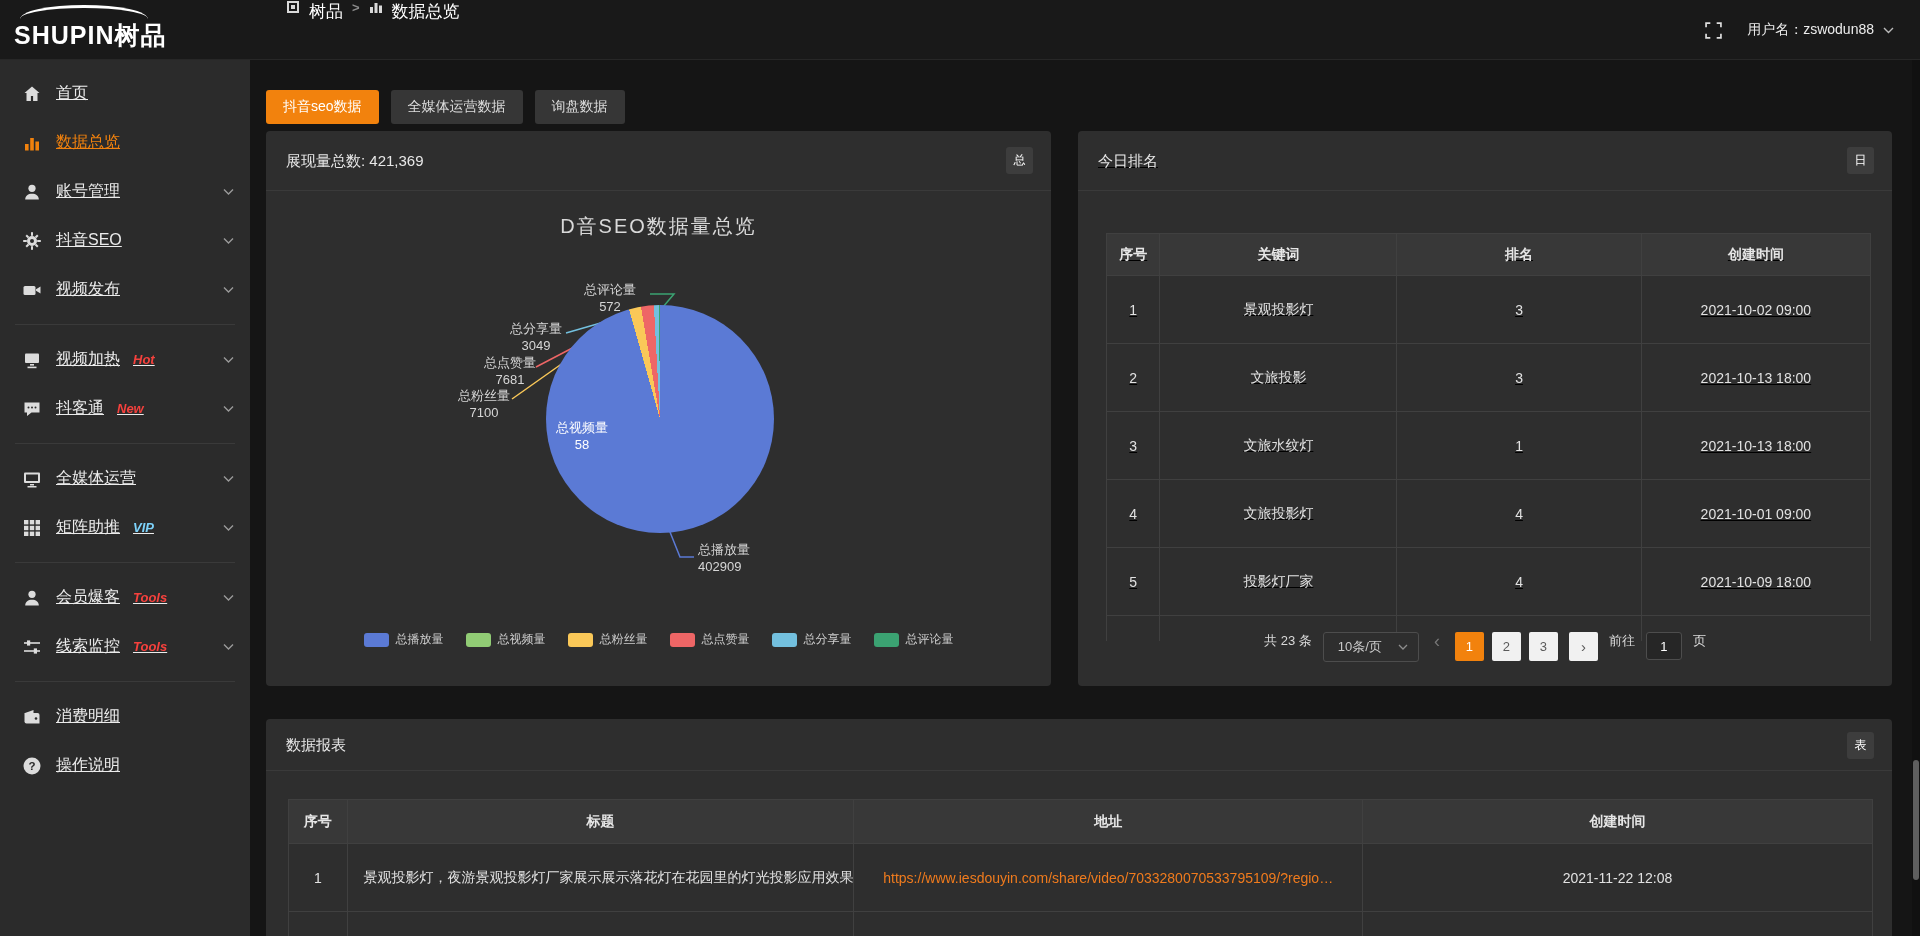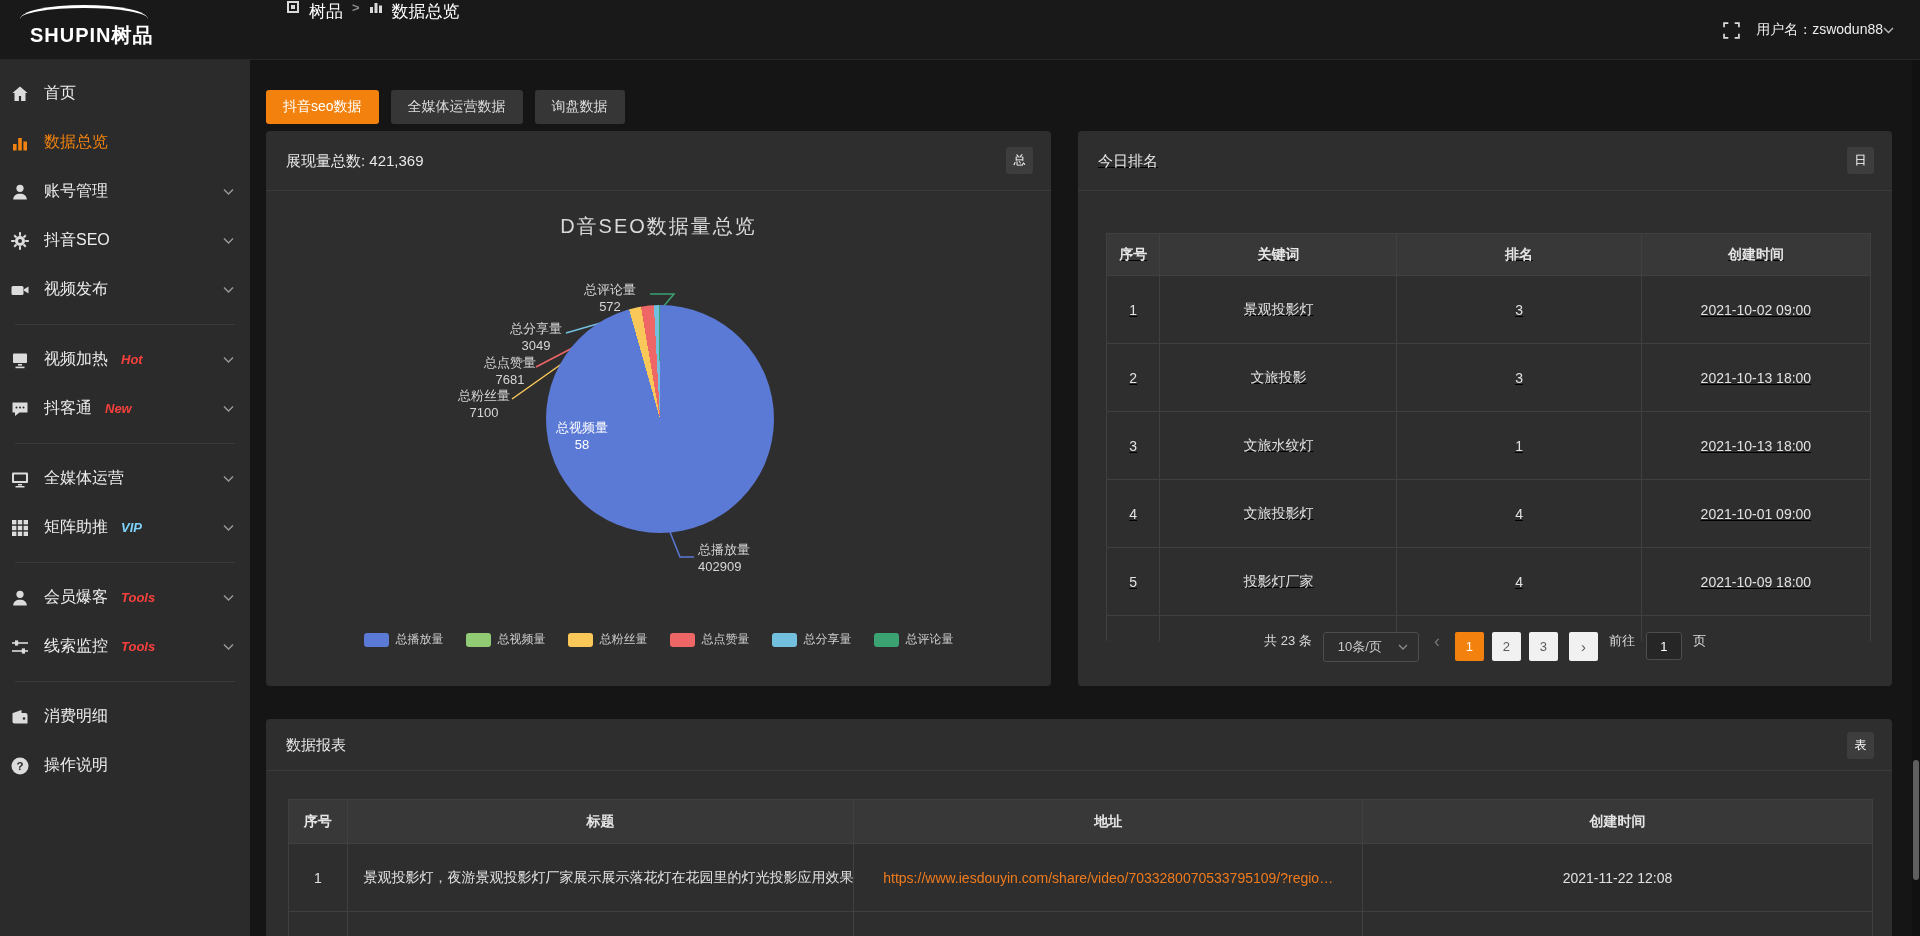--- a/index.html
+++ b/index.html
@@ -3,29 +3,29 @@
 <meta charset="utf-8">
 <style>
   * { margin:0; padding:0; box-sizing:border-box; }
   html,body { width:1920px; height:936px; overflow:hidden; }
   body { position:relative; background:#151515; font-family:"Liberation Sans","DejaVu Sans",sans-serif; }
 
   
   .topbar { position:absolute; left:0; top:0; width:1920px; height:60px; background:#191919; border-bottom:1px solid #272727; z-index:6; }
   .logo { position:absolute; left:14px; top:5px; color:#fff; }
   .logo-arc { width:128px; height:14px; border-top:3px solid #fff; border-radius:50% 50% 0 0 / 100% 100% 0 0; margin-left:6px; }
-  .logo-text { font-size:20px; font-weight:bold; letter-spacing:1px; line-height:32px;margin-left:16px; }
+  .logo-text { font-size:25px; font-weight:bold; letter-spacing:1px; line-height:32px; }
   .breadcrumb { position:absolute; left:286px; top:0; height:60px; display:flex; align-items:flex-start; gap:9px; color:#fff; font-size:17px; }
   .crumb-sep { color:#8b8b8b; font-size:13px; font-weight:bold; }
-  .user-area { position:absolute; right:26px; top:0; height:60px; display:flex; align-items:center; gap:0; color:#ececec; font-size:14px; }
+  .user-area { position:absolute; right:26px; top:0; height:60px; display:flex; align-items:center; gap:9px; color:#ececec; font-size:14px; }
   .fs-icon { margin-right:16px; display:flex; cursor:pointer; }
 
   
   .sidebar { position:absolute; left:0; top:60px; width:250px; bottom:0; background:#2b2b2b; padding-top:9px; z-index:5; }
-  .side-item { position:relative; height:49px; display:flex; align-items:center; padding-left:10px; color:#ececec; font-size:16px; cursor:pointer; }
+  .side-item { position:relative; height:49px; display:flex; align-items:center; padding-left:22px; color:#ececec; font-size:16px; cursor:pointer;text-decoration:underline; }
   .s-icon { width:20px; height:20px; margin-right:14px; display:flex; align-items:center; justify-content:center; }
   .side-item svg .fg { fill:#dcdcdc; }
   .side-item.active { color:#f2820d; }
   .side-item.active svg .fg { fill:#f2820d; }
   .badge { font-size:13px; font-style:italic; font-weight:bold; margin-left:13px; }
   .chev { position:absolute; right:16px; top:50%; transform:translateY(-50%); display:flex; }
   .side-divider { height:1px; background:#3a3a3a; margin:10px 15px; }
 
   
   .tabs { position:absolute; left:266px; top:90px; display:flex; gap:12px; z-index:4; }

